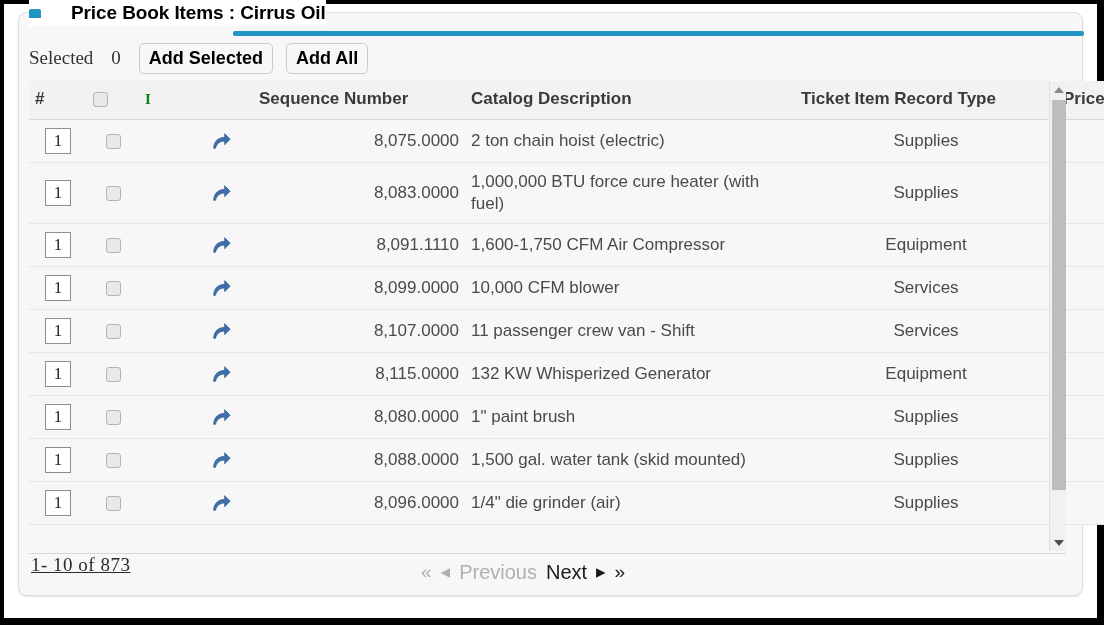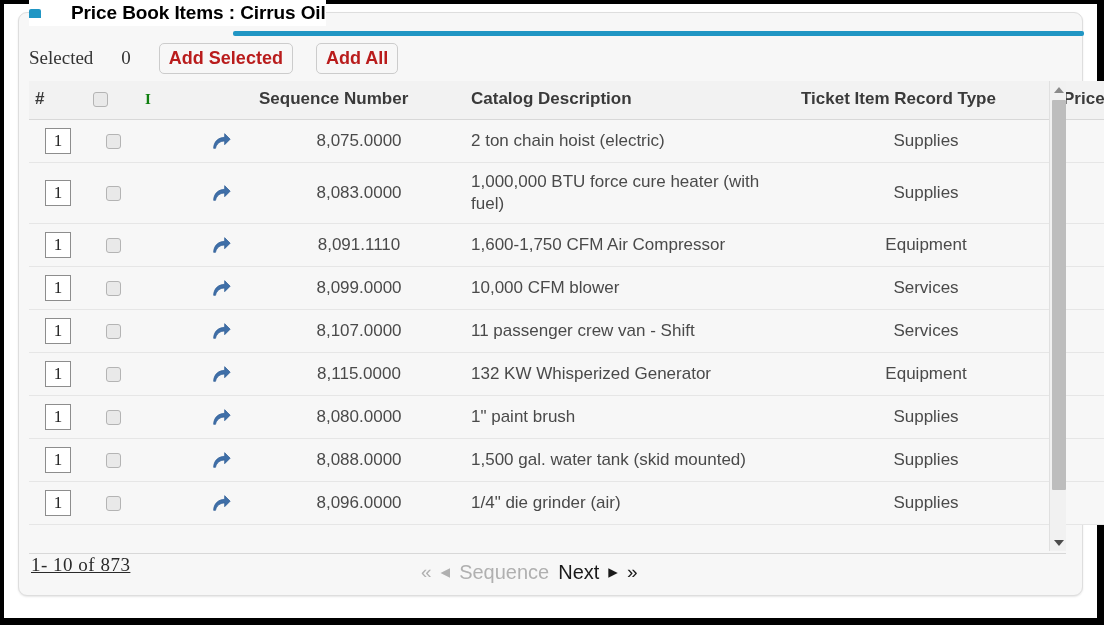--- a/index.html
+++ b/index.html
@@ -80,40 +80,40 @@
     border-radius: 2px;
   }
 
   
   .toolbar {
     position: absolute;
     left: 10px;
     top: 28px;
     display: flex;
     align-items: center;
-    gap: 14px;
+    gap: 4px;
     height: 34px;
   }
   .toolbar .sel-label {
     font-size: 19px;
     color: #333333;
     font-family: "Liberation Serif", serif;
     margin-right: 14px;
   }
   .toolbar .sel-count {
     font-size: 19px;
     color: #333333;
     font-family: "Liberation Serif", serif;
     margin-right: 14px;
   }
   .btn {
     font-family: "Liberation Sans", sans-serif;
     font-size: 18px;
     font-weight: bold;
-    color: #b91c1c;
+    color: #000000;
     background: #f7f7f7;
     border: 1px solid #cccccc;
     border-radius: 5px;
     padding: 3px 9px 4px 9px;
     margin-right: 9px;
     cursor: default;
     line-height: 22px;
   }
 
   
@@ -148,21 +148,21 @@
     background: #f7f7f7;
     border-bottom: 1px solid #e6e6e6;
     padding: 8px 6px 8px 6px;
     vertical-align: middle;
     line-height: 22px;
   }
   .c-num   { width: 46px;  text-align: center; }
   .c-chk   { width: 40px;  text-align: center; }
   .c-ibeam { width: 38px;  text-align: center; }
   .c-act   { width: 52px;  text-align: center; }
-  .c-seq   { width: 200px; text-align: center; }
+  .c-seq   { width: 200px; text-align: right; }
   .c-desc  { width: 318px; text-align: left; }
   .c-type  { width: 250px; text-align: center; }
   .c-price { width: 116px; text-align: right; padding-right: 10px !important; }
 
   th.c-price { padding-right: 10px; text-align: right; }
   th.c-seq   { text-align: right; }
 
   .qty-input {
     width: 26px;
     height: 26px;
@@ -424,21 +424,21 @@
           <span class="tri tri-down"></span>
         </div>
       </div>
     </div>
 
     <div class="footer">
       <span class="range">1- 10  of  873</span>
       <div class="pager">
         <span class="pg-ico pg-dim">«</span>
         <span class="pg-ico pg-dim">◂</span>
-        <span class="pg-text pg-dim">Sequence</span>
+        <span class="pg-text pg-dim">Previous</span>
         <span class="pg-text pg-on">Next</span>
         <span class="pg-ico pg-on">▸</span>
         <span class="pg-ico pg-on">»</span>
       </div>
     </div>
 
   </div>
 </div>
 
 </body></html>

